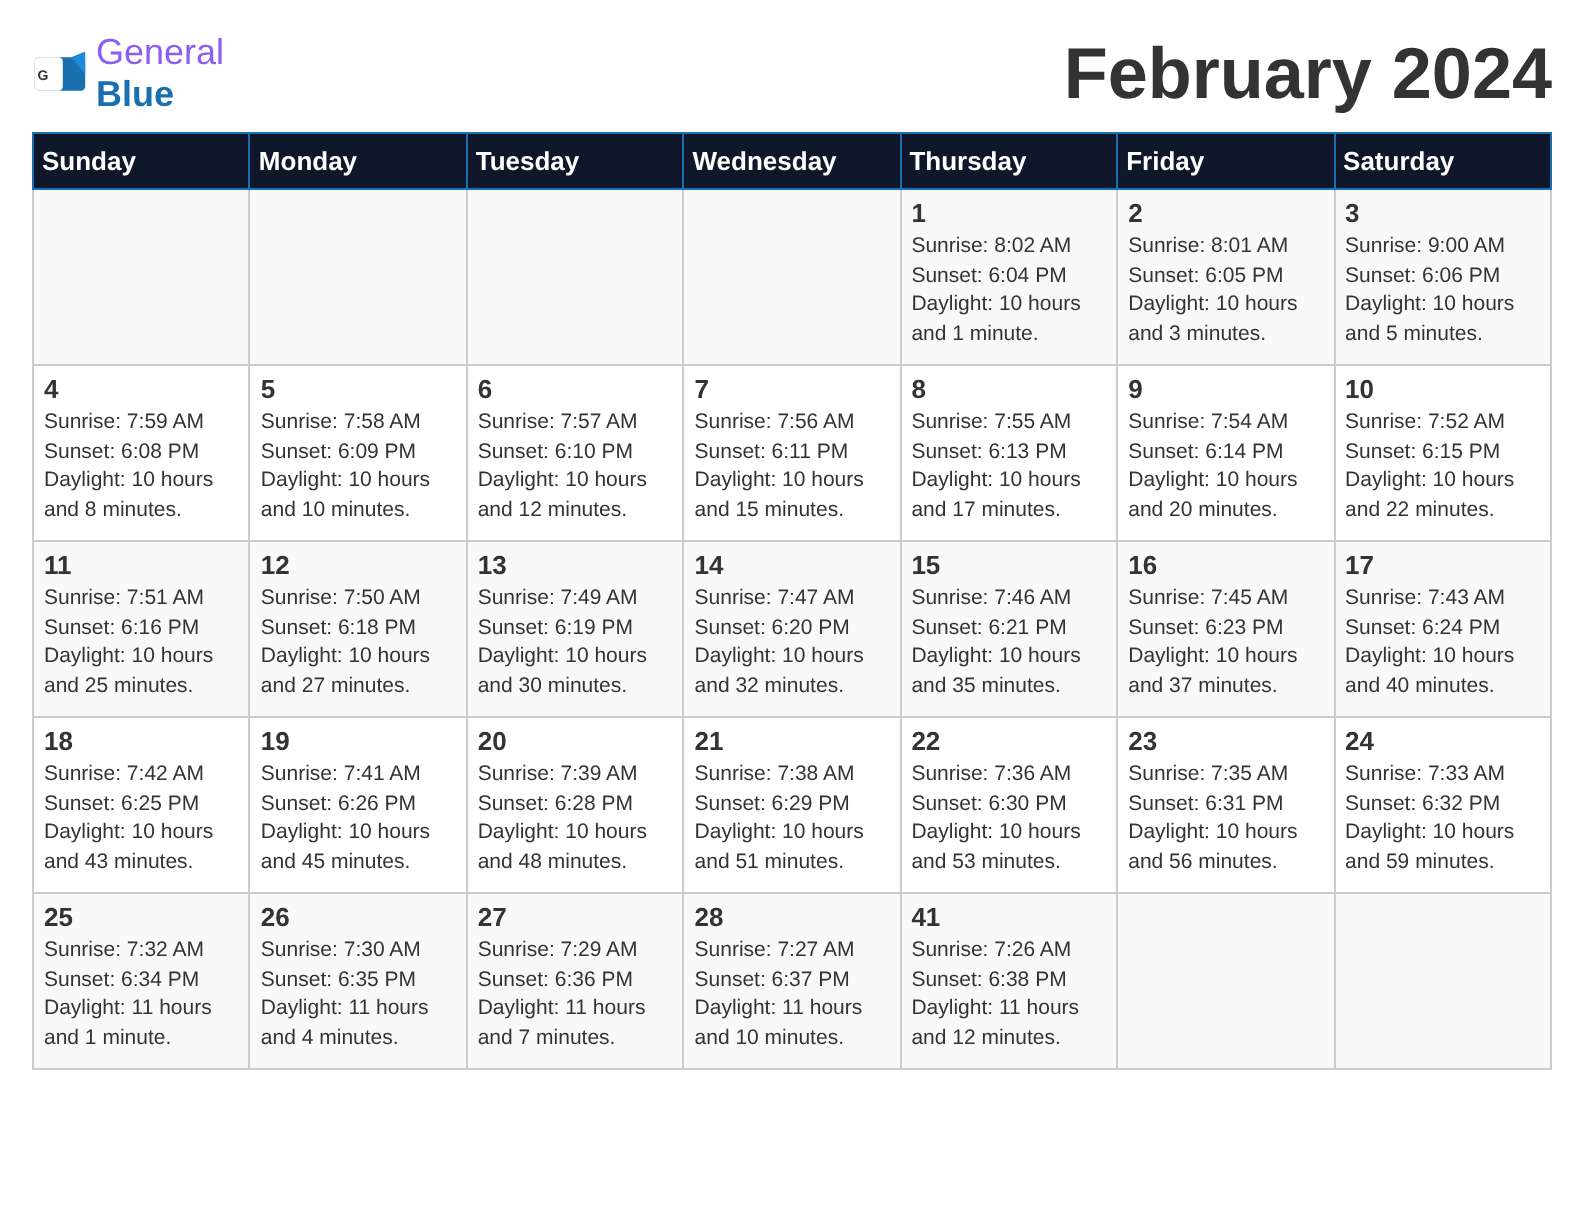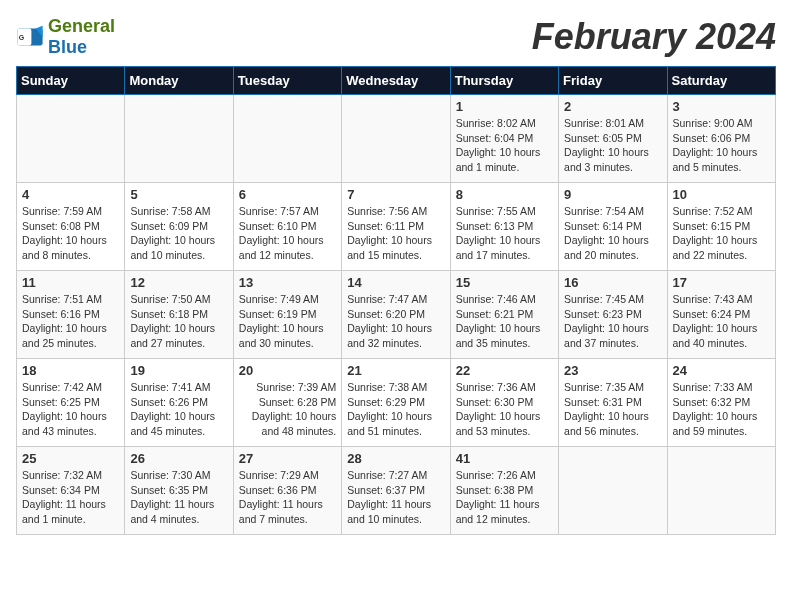--- a/index.html
+++ b/index.html
@@ -16,35 +16,34 @@
       align-items: flex-start;
       margin-bottom: 8px;
     }
     .logo {
       display: flex;
       align-items: center;
       gap: 4px;
     }
     .logo-text-general {
       font-size: 18px;
-      font-weight: bold;
-      color: #4d7c0f;
+      font-weight: normal;
+      color: #8b5cf6;
     }
     .logo-text-blue {
       font-size: 18px;
       font-weight: bold;
       color: #1a6faf;
     }
     .logo-icon {
       width: 28px;
       height: 28px;
     }
     .title-area {
       text-align: center;
-      font-style: italic;
     }
     .month-title {
       font-size: 36px;
       font-weight: bold;
       color: #333;
     }
     .location-subtitle {
       font-size: 16px;
       color: #333;
       margin-top: 2px;
@@ -244,21 +243,21 @@
 Daylight: 10 hours and 43 minutes.</div>
         </td>
         <td>
           <span class="day-number">19</span>
           <div class="day-info" style="white-space: pre-line;">Sunrise: 7:41 AM
 Sunset: 6:26 PM
 Daylight: 10 hours and 45 minutes.</div>
         </td>
         <td>
           <span class="day-number">20</span>
-          <div class="day-info" style="white-space: pre-line; text-align: right;">Sunrise: 7:39 AM
+          <div class="day-info" style="white-space: pre-line;">Sunrise: 7:39 AM
 Sunset: 6:28 PM
 Daylight: 10 hours and 48 minutes.</div>
         </td>
         <td>
           <span class="day-number">21</span>
           <div class="day-info" style="white-space: pre-line;">Sunrise: 7:38 AM
 Sunset: 6:29 PM
 Daylight: 10 hours and 51 minutes.</div>
         </td>
         <td>

